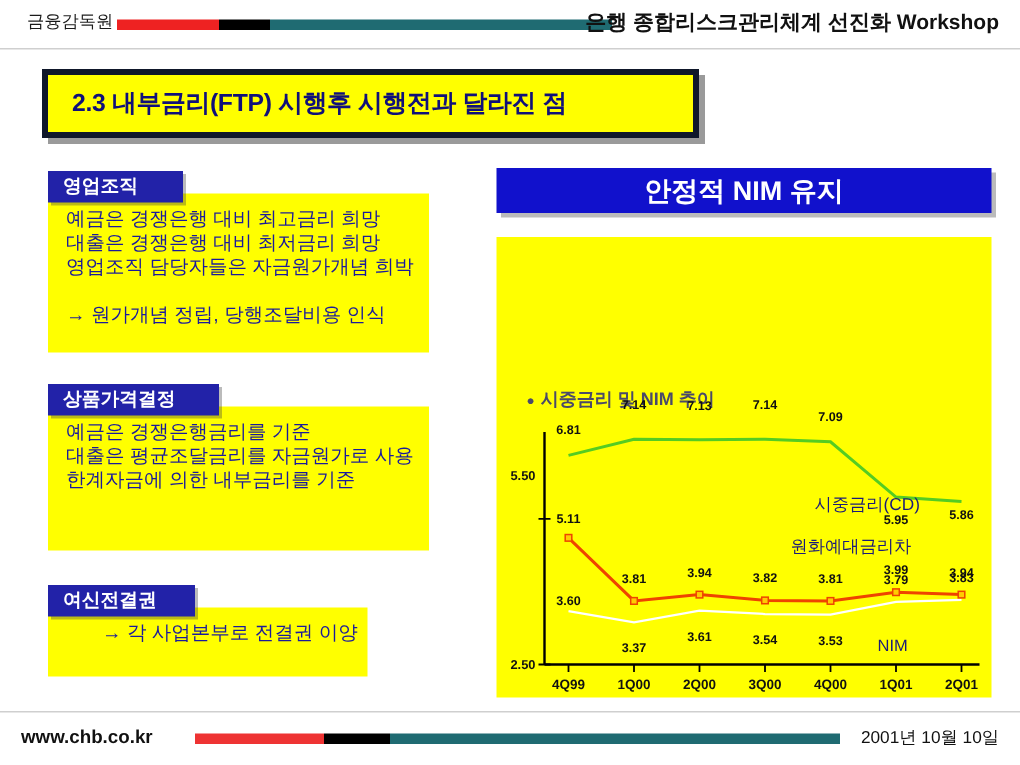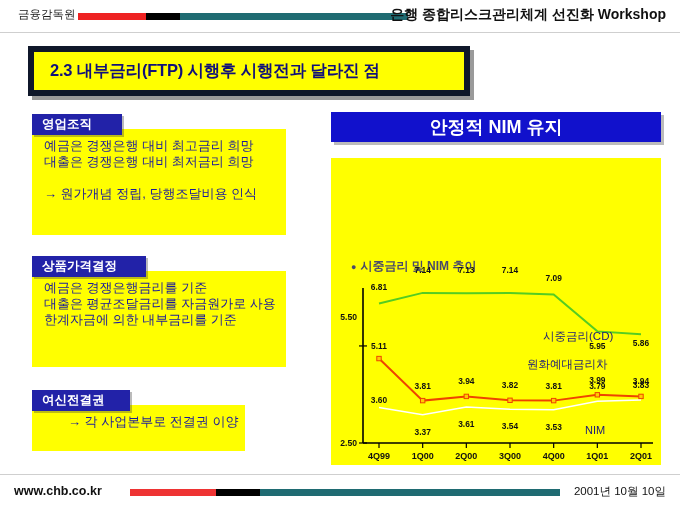--- a/index.html
+++ b/index.html
@@ -51,21 +51,21 @@
     width: 680px; height: 1px;
     background: #cfcfcf;
   }
 
   
   #title-banner {
     position: absolute;
     left: 28px; top: 46px;
     width: 430px; height: 38px;
     background: #ffff00;
-    border: 6px solid #0f172a;
+    border: 4px solid #0f172a;
     box-shadow: 4px 4px 0 rgba(30,30,30,0.45);
     display: flex;
     align-items: center;
   }
   #title-banner-text {
     padding-left: 16px;
     font-size: 16.5px;
     font-weight: bold;
     color: #10107a;
     white-space: nowrap;
@@ -240,20 +240,21 @@
 <div id="title-banner">
   <div id="title-banner-text">2.3  내부금리(FTP) 시행후 시행전과 달라진 점</div>
 </div>
 
 <div class="section-header" id="sec1-header">
   <span>영업조직</span>
 </div>
 <div class="section-body" id="sec1-body">
   <div class="ln">예금은 경쟁은행 대비 최고금리 희망</div>
   <div class="ln">대출은 경쟁은행 대비 최저금리 희망</div>
+  <div class="ln">영업조직 담당자들은 자금원가개념 희박</div>
   <div class="ln gap">→ 원가개념 정립, 당행조달비용 인식</div>
 </div>
 
 <div class="section-header" id="sec2-header">
   <span>상품가격결정</span>
 </div>
 <div class="section-body" id="sec2-body">
   <div class="ln">예금은 경쟁은행금리를 기준</div>
   <div class="ln">대출은 평균조달금리를 자금원가로 사용</div>
   <div class="ln">   한계자금에 의한 내부금리를 기준</div>

